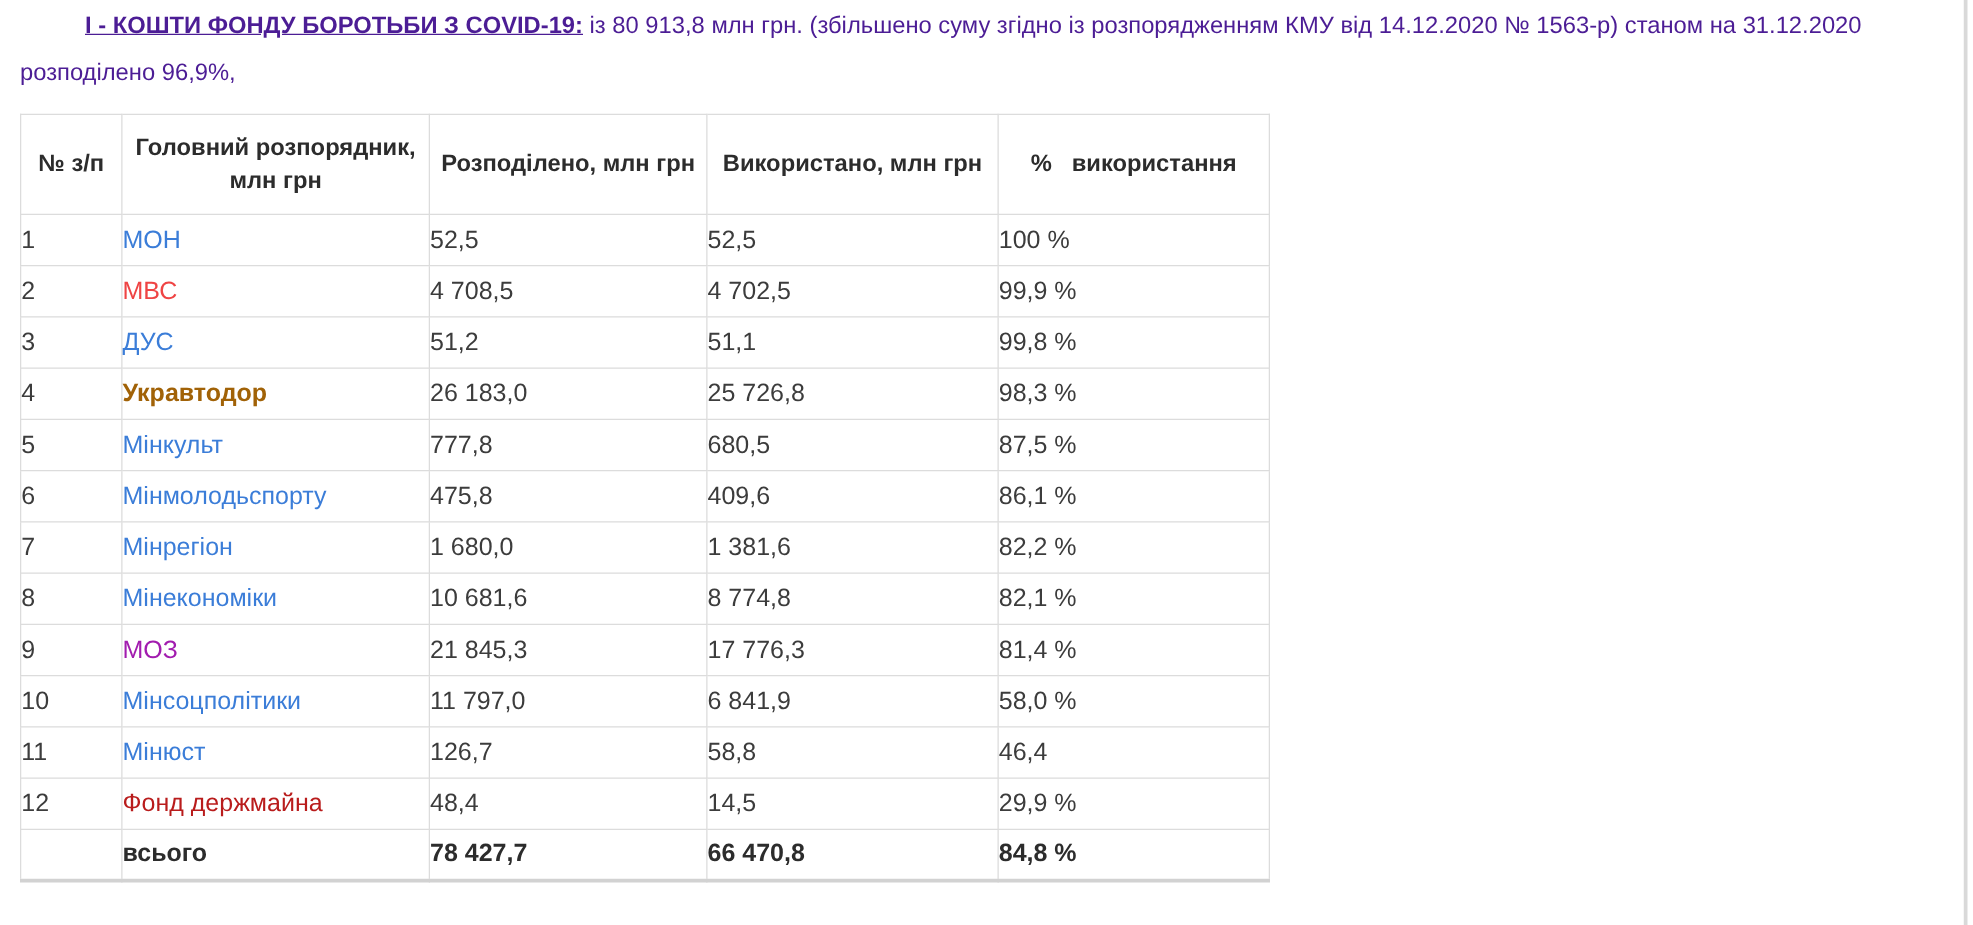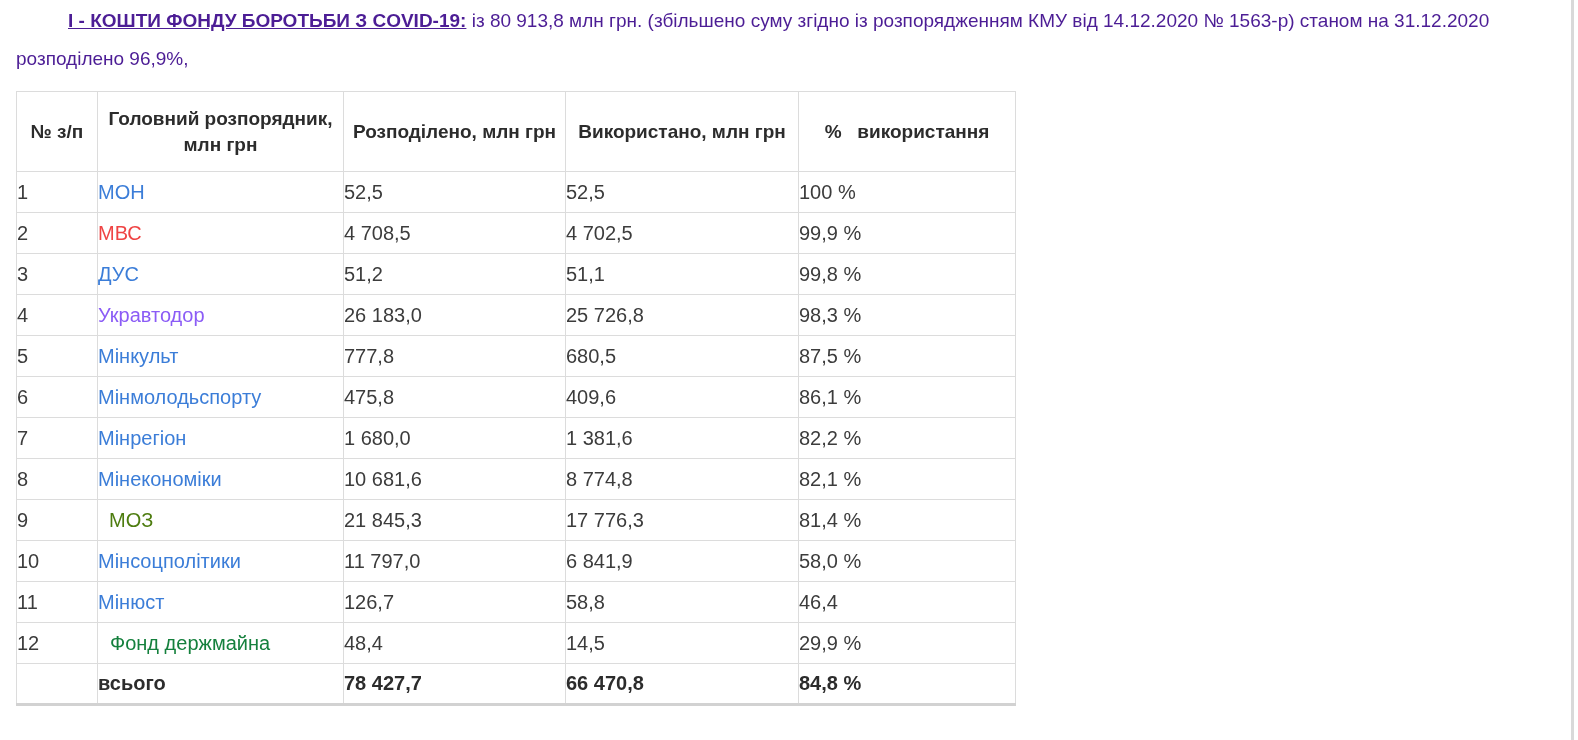--- a/index.html
+++ b/index.html
@@ -101,21 +101,21 @@
     </tr>
     <tr>
       <td class="c-num">3</td>
       <td class="c-name"><a class="agency" style="color: rgb(59, 125, 216);">ДУС</a></td>
       <td class="c-val">51,2</td>
       <td class="c-val">51,1</td>
       <td class="c-val">99,8 %</td>
     </tr>
     <tr>
       <td class="c-num">4</td>
-      <td class="c-name"><a class="agency" style="color: #8b5cf6;">Укравтодор</a></td>
+      <td class="c-name"><a class="agency" style="color: #a16207; font-weight: bold;">Укравтодор</a></td>
       <td class="c-val">26 183,0</td>
       <td class="c-val">25 726,8</td>
       <td class="c-val">98,3 %</td>
     </tr>
     <tr>
       <td class="c-num">5</td>
       <td class="c-name"><a class="agency" style="color: rgb(59, 125, 216);">Мінкульт</a></td>
       <td class="c-val">777,8</td>
       <td class="c-val">680,5</td>
       <td class="c-val">87,5 %</td>
@@ -136,42 +136,42 @@
     </tr>
     <tr>
       <td class="c-num">8</td>
       <td class="c-name"><a class="agency" style="color: rgb(59, 125, 216);">Мінекономіки</a></td>
       <td class="c-val">10 681,6</td>
       <td class="c-val">8 774,8</td>
       <td class="c-val">82,1 %</td>
     </tr>
     <tr>
       <td class="c-num">9</td>
-      <td class="c-name"><a class="agency" style="color: #4d7c0f; margin-left: 11px;">МОЗ</a></td>
+      <td class="c-name"><a class="agency" style="color: #a21caf;">МОЗ</a></td>
       <td class="c-val">21 845,3</td>
       <td class="c-val">17 776,3</td>
       <td class="c-val">81,4 %</td>
     </tr>
     <tr>
       <td class="c-num">10</td>
       <td class="c-name"><a class="agency" style="color: rgb(59, 125, 216);">Мінсоцполітики</a></td>
       <td class="c-val">11 797,0</td>
       <td class="c-val">6 841,9</td>
       <td class="c-val">58,0 %</td>
     </tr>
     <tr>
       <td class="c-num">11</td>
       <td class="c-name"><a class="agency" style="color: rgb(59, 125, 216);">Мінюст</a></td>
       <td class="c-val">126,7</td>
       <td class="c-val">58,8</td>
       <td class="c-val">46,4</td>
     </tr>
     <tr>
       <td class="c-num">12</td>
-      <td class="c-name"><a class="agency" style="color: #15803d; margin-left: 12px;">Фонд держмайна</a></td>
+      <td class="c-name"><a class="agency" style="color: #b91c1c;">Фонд держмайна</a></td>
       <td class="c-val">48,4</td>
       <td class="c-val">14,5</td>
       <td class="c-val">29,9 %</td>
     </tr>
     <tr class="total-row">
       <td class="c-num"></td>
       <td class="c-name">всього</td>
       <td class="c-val">78 427,7</td>
       <td class="c-val">66 470,8</td>
       <td class="c-val">84,8 %</td>

